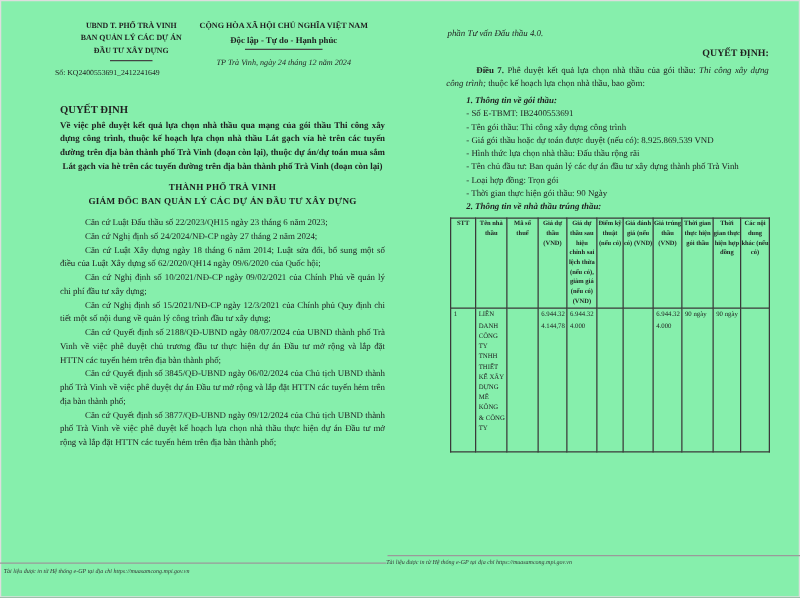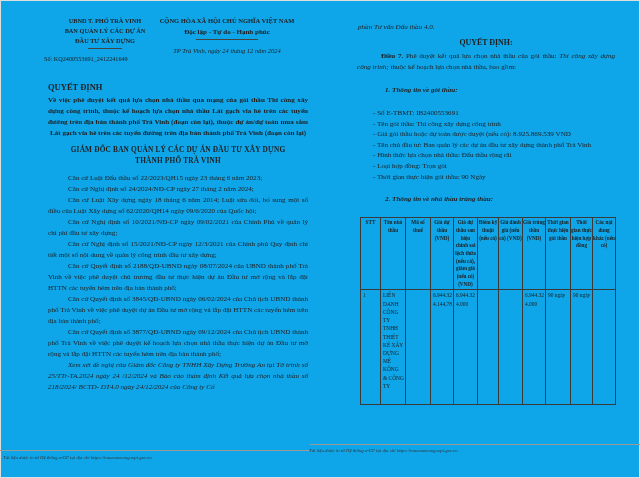--- a/index.html
+++ b/index.html
@@ -1,18 +1,18 @@
 <!DOCTYPE html>
 <html><head>
 <meta charset="utf-8">
 <style>
   html,body{margin:0;padding:0;background:#888;}
   .screen{
     position:relative;width:640px;height:478px;overflow:hidden;
-    background:#0ea5e9;box-shadow:inset 0 0 0 1px #dedede;
+    background:#86efac;box-shadow:inset 0 0 0 1px #dedede;
     font-family:"Liberation Serif","DejaVu Serif",serif;color:#1f1f1f;
   }
   
   .page-left{position:absolute;left:48px;top:14px;width:260px;}
   .hdr{position:relative;height:66px;}
   .org{position:absolute;left:-4px;top:2px;width:122px;text-align:center;}
   .org .l{font-weight:bold;font-size:6.3px;line-height:10px;}
   .org-rule{width:34px;height:1px;background:#444;margin:2px auto 0;}
   .doc-no{font-size:6.2px;text-align:left;margin-top:6px;}
   .nat{position:absolute;left:98px;top:2px;width:162px;text-align:center;}
@@ -23,24 +23,24 @@
   .title{text-align:left;font-weight:bold;font-size:8.5px;margin:2px 0 3px;}
   .subject{font-weight:bold;font-size:7.1px;line-height:11px;margin:0 0 5px;
            text-align:justify;text-align-last:center;}
   .authority{text-align:center;font-weight:bold;font-size:7.3px;line-height:11px;
              letter-spacing:.2px;margin:0 0 7px;}
   .recital{margin:0;text-indent:20px;text-align:justify;font-size:7.1px;line-height:11px;font-family:Liberation Serif, serif;}
   .it{font-style:italic;}
   
   .page-right{position:absolute;left:337px;top:14px;width:278px;padding-top:8px;}
   .carry{margin:0 0 0 21px;font-style:italic;font-size:7.1px;line-height:11px;}
-  .dec-head{text-align:center;font-weight:bold;font-size:7.9px;margin:5px 0 4px;padding-left:20px;}
+  .dec-head{text-align:right;font-weight:bold;font-size:7.9px;margin:5px 0 4px;padding-left:20px;}
   .article{margin:0 0 2px 20px;text-indent:24px;text-align:justify;font-size:7.1px;line-height:11px;}
   .article .b{font-weight:bold;}
-  .sec{margin:12px;text-indent:36px;font-weight:bold;font-style:italic;font-size:7.1px;line-height:11px;}
+  .sec{margin:0;text-indent:36px;font-weight:bold;font-style:italic;font-size:7.1px;line-height:11px;}
   .bullet{margin:0;text-indent:36px;font-size:7.1px;line-height:10.6px;}
   .bullet.wrap4{text-align:justify;padding-right:12px;}
   
   table.result{margin:3px 0 0 23px;border-collapse:collapse;table-layout:fixed;width:255px;}
   table.result th{border:1px solid #3a3a3a;font-size:5.2px;line-height:7.7px;font-weight:bold;
       padding:1px 0;text-align:center;vertical-align:top;overflow:hidden;}
   table.result td{border:1px solid #3a3a3a;font-size:5.4px;line-height:8.2px;padding:1px 1px 0 2px;
       vertical-align:top;height:113px;overflow:hidden;overflow-wrap:anywhere;word-wrap:break-word;}
   
   .rule-l{position:absolute;left:0;top:450px;width:309px;height:1px;background:#9a9a9a;}
@@ -67,47 +67,46 @@
         <div class="l1">CỘNG HÒA XÃ HỘI CHỦ NGHĨA VIỆT NAM</div>
         <div class="l2">Độc lập - Tự do - Hạnh phúc</div>
         <div class="nat-rule"></div>
         <div class="dateline">TP Trà Vinh, ngày 24 tháng 12 năm 2024</div>
       </div>
     </div>
 
     <div class="title">QUYẾT ĐỊNH</div>
     <p class="subject">Về việc phê duyệt kết quả lựa chọn nhà thầu qua mạng của gói thầu Thi công xây dựng công trình, thuộc kế hoạch lựa chọn nhà thầu Lát gạch vỉa hè trên các tuyến đường trên địa bàn thành phố Trà Vinh (đoạn còn lại), thuộc dự án/dự toán mua sắm Lát gạch vỉa hè trên các tuyến đường trên địa bàn thành phố Trà Vinh (đoạn còn lại)</p>
     <div class="authority">
+      <div>THÀNH PHỐ TRÀ VINH</div>
       <div>GIÁM ĐỐC BAN QUẢN LÝ CÁC DỰ ÁN  ĐẦU TƯ XÂY DỰNG</div>
-      <div>THÀNH PHỐ TRÀ VINH</div>
     </div>
 
     <p class="recital">Căn cứ Luật Đấu thầu số 22/2023/QH15 ngày 23 tháng 6 năm 2023;</p>
     <p class="recital">Căn cứ Nghị định số 24/2024/NĐ-CP ngày 27 tháng 2 năm 2024;</p>
     <p class="recital">Căn cứ Luật Xây dựng ngày 18 tháng 6 năm 2014;  Luật sửa đổi, bổ sung một số điều của Luật Xây dựng số 62/2020/QH14 ngày 09/6/2020 của Quốc hội;</p>
     <p class="recital">Căn cứ Nghị định số 10/2021/NĐ-CP ngày 09/02/2021 của Chính Phủ về quản lý chi phí đầu tư xây dựng;</p>
     <p class="recital">Căn cứ Nghị định số 15/2021/NĐ-CP ngày 12/3/2021 của Chính phủ Quy định chi tiết một số nội dung về quản lý công trình đầu tư xây dựng;</p>
     <p class="recital">Căn cứ Quyết định số 2188/QĐ-UBND ngày 08/07/2024 của UBND thành phố Trà Vinh về việc phê duyệt chủ trương đầu tư thực hiện dự án Đầu tư mở rộng và lắp đặt HTTN các tuyến hẻm trên địa bàn thành phố;</p>
     <p class="recital">Căn cứ Quyết định số 3845/QĐ-UBND ngày 06/02/2024 của Chủ tịch UBND thành phố Trà Vinh về việc phê duyệt dự án Đầu tư mở rộng và lắp đặt HTTN các tuyến hẻm trên địa bàn thành phố;</p>
     <p class="recital">Căn cứ Quyết định số 3877/QĐ-UBND ngày 09/12/2024 của Chủ tịch UBND thành phố Trà Vinh về việc phê duyệt kế hoạch lựa chọn nhà thầu thực hiện dự án Đầu tư mở rộng và lắp đặt HTTN các tuyến hẻm trên địa bàn thành phố;</p>
-    <p class="recital it">Xem xét đề nghị của Giám đốc Công ty TNHH Xây Dựng Trường An tại Tờ trình số 25/TTr-TA.2024 ngày 24 /12/2024 và Báo cáo thẩm định Kết quả lựa chọn nhà thầu số 218/2024/ BCTD- DT4.0 ngày 24/12/2024 của Công ty Cổ</p>
   </div>
 
   <div class="page-right">
     <p class="carry">phần Tư vấn Đấu thầu 4.0.</p>
     <div class="dec-head">QUYẾT ĐỊNH:</div>
     <p class="article"><span class="b">Điều 7.</span><span> Phê duyệt kết quả lựa chọn nhà thầu của gói thầu: </span><span class="it">Thi công xây dựng công trình;</span><span> thuộc kế hoạch lựa chọn nhà thầu, bao gồm:</span></p>
 
     <p class="sec">1. Thông tin về gói thầu:</p>
     <div>
       <p class="bullet">- Số E-TBMT: IB2400553691</p>
       <p class="bullet">- Tên gói thầu: Thi công xây dựng công trình</p>
       <p class="bullet">- Giá gói thầu hoặc dự toán được duyệt (nếu có): 8.925.869.539 VND</p>
+      <p class="bullet">- Hình thức lựa chọn nhà thầu: Đấu thầu rộng rãi</p>
       <p class="bullet wrap4">- Tên chủ đầu tư: Ban quản lý các dự án đầu tư xây dựng thành phố Trà Vinh</p>
-      <p class="bullet">- Hình thức lựa chọn nhà thầu: Đấu thầu rộng rãi</p>
       <p class="bullet">- Loại hợp đồng: Trọn gói</p>
       <p class="bullet">- Thời gian thực hiện gói thầu: 90 Ngày</p>
     </div>
     <p class="sec">2. Thông tin về nhà thầu trúng thầu:</p>
 
     <table class="result">
       <colgroup>
           <col style="width: 20px;">
           <col style="width: 25px;">
           <col style="width: 25px;">

